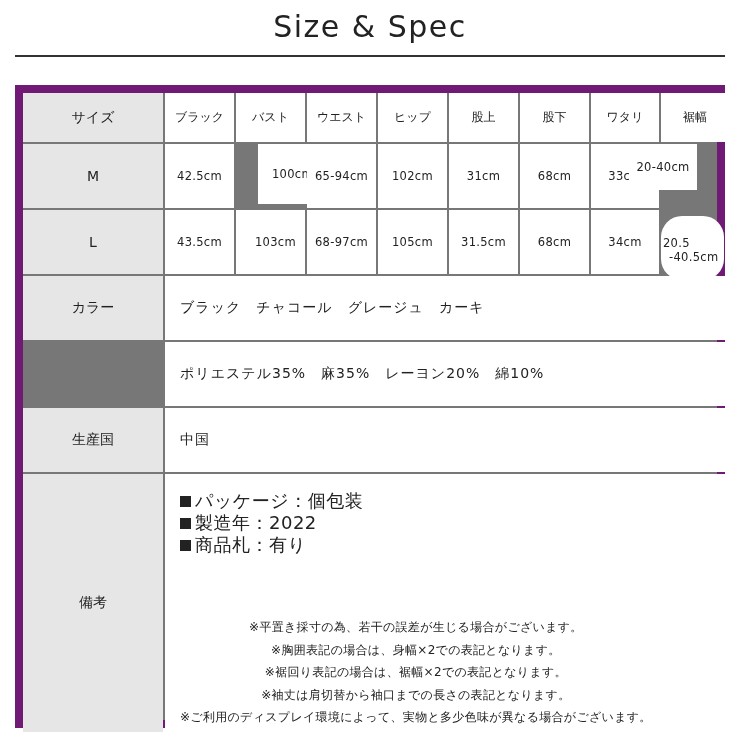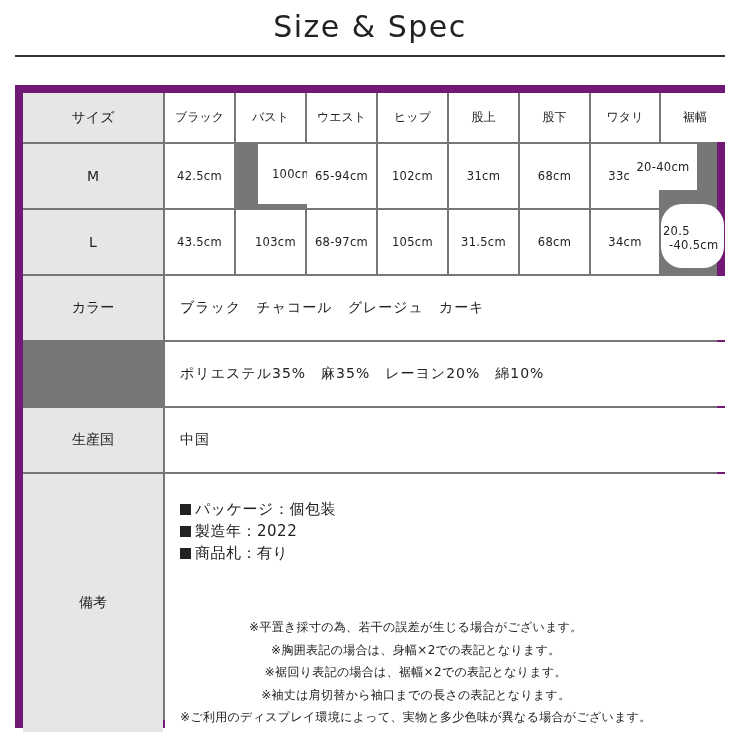--- a/index.html
+++ b/index.html
@@ -25,21 +25,21 @@
   }
   .cell.label { background: #e6e6e6; font-size: 14px; font-weight: normal; }
   .cell.hdr { font-size: 12px; }
   .cell.val { font-family: "DejaVu Sans", sans-serif; font-size: 11.5px; letter-spacing: 0.3px; }
   .cell.wide { justify-content: flex-start; padding-left: 15px; font-size: 14px; letter-spacing: 1px; }
   .cell.multi { flex-direction: column; align-items: flex-start; justify-content: flex-start; padding-left: 2px; padding-top: 20px; line-height: 14px; font-size: 11.5px; }
   .cell.multi span { display: block; }
   .cell.multi span.indent { padding-left: 6px; }
 
   .notes { justify-content: flex-start; align-items: flex-start; flex-direction: column; padding-left: 15px; }
-  .notes .items { margin-top: 24px; font-size: 15px; line-height: 22px; letter-spacing: 0.5px; }
+  .notes .items { margin-top: 16px; font-size: 18px; line-height: 22px; letter-spacing: 0.5px; }
   .notes .items div { display: flex; align-items: center; }
   .notes .sq { display: inline-block; width: 11px; height: 11px; background: #222; margin-right: 4px; }
   .notes .remarks { position: absolute; left: 15px; top: 142px; font-size: 12px; line-height: 22.5px; letter-spacing: 0.3px; }
 </style>
 </head>
 <body>
 
 <div class="title">Size &amp; Spec</div>
 <div class="title-rule"></div>
 
@@ -66,21 +66,21 @@
   <div class="cell val" style="left:606px;top:51px;width:68px;height:46px;">20-40cm</div>
 
   <div class="cell label" style="left:0;top:117px;width:140px;height:64px;">L</div>
   <div class="cell val" style="left:142px;top:117px;width:69px;height:64px;">43.5cm</div>
   <div class="cell val" style="left:213px;top:117px;width:69px;height:64px;padding-left:10px;">103cm</div>
   <div class="cell val" style="left:284px;top:117px;width:69px;height:64px;">68-97cm</div>
   <div class="cell val" style="left:355px;top:117px;width:69px;height:64px;">105cm</div>
   <div class="cell val" style="left:426px;top:117px;width:69px;height:64px;">31.5cm</div>
   <div class="cell val" style="left:497px;top:117px;width:69px;height:64px;">68cm</div>
   <div class="cell val" style="left:568px;top:117px;width:68px;height:64px;">34cm</div>
-  <div class="cell val multi" style="left:638px;top:111px;width:63px;height:64px;border-radius:21px;">
+  <div class="cell val multi" style="left:638px;top:123px;width:63px;height:64px;border-radius:21px;">
     <span>20.5</span>
     <span class="indent">-40.5cm</span>
   </div>
 
   <div class="cell label" style="left:0;top:183px;width:140px;height:64px;">カラー</div>
   <div class="cell wide" style="left:142px;top:183px;width:564px;height:64px;">ブラック　チャコール　グレージュ　カーキ</div>
 
   <div class="cell wide" style="left:142px;top:249px;width:604px;height:64px;">ポリエステル35%　麻35%　レーヨン20%　綿10%</div>
 
   <div class="cell label" style="left:0;top:315px;width:140px;height:64px;">生産国</div>

